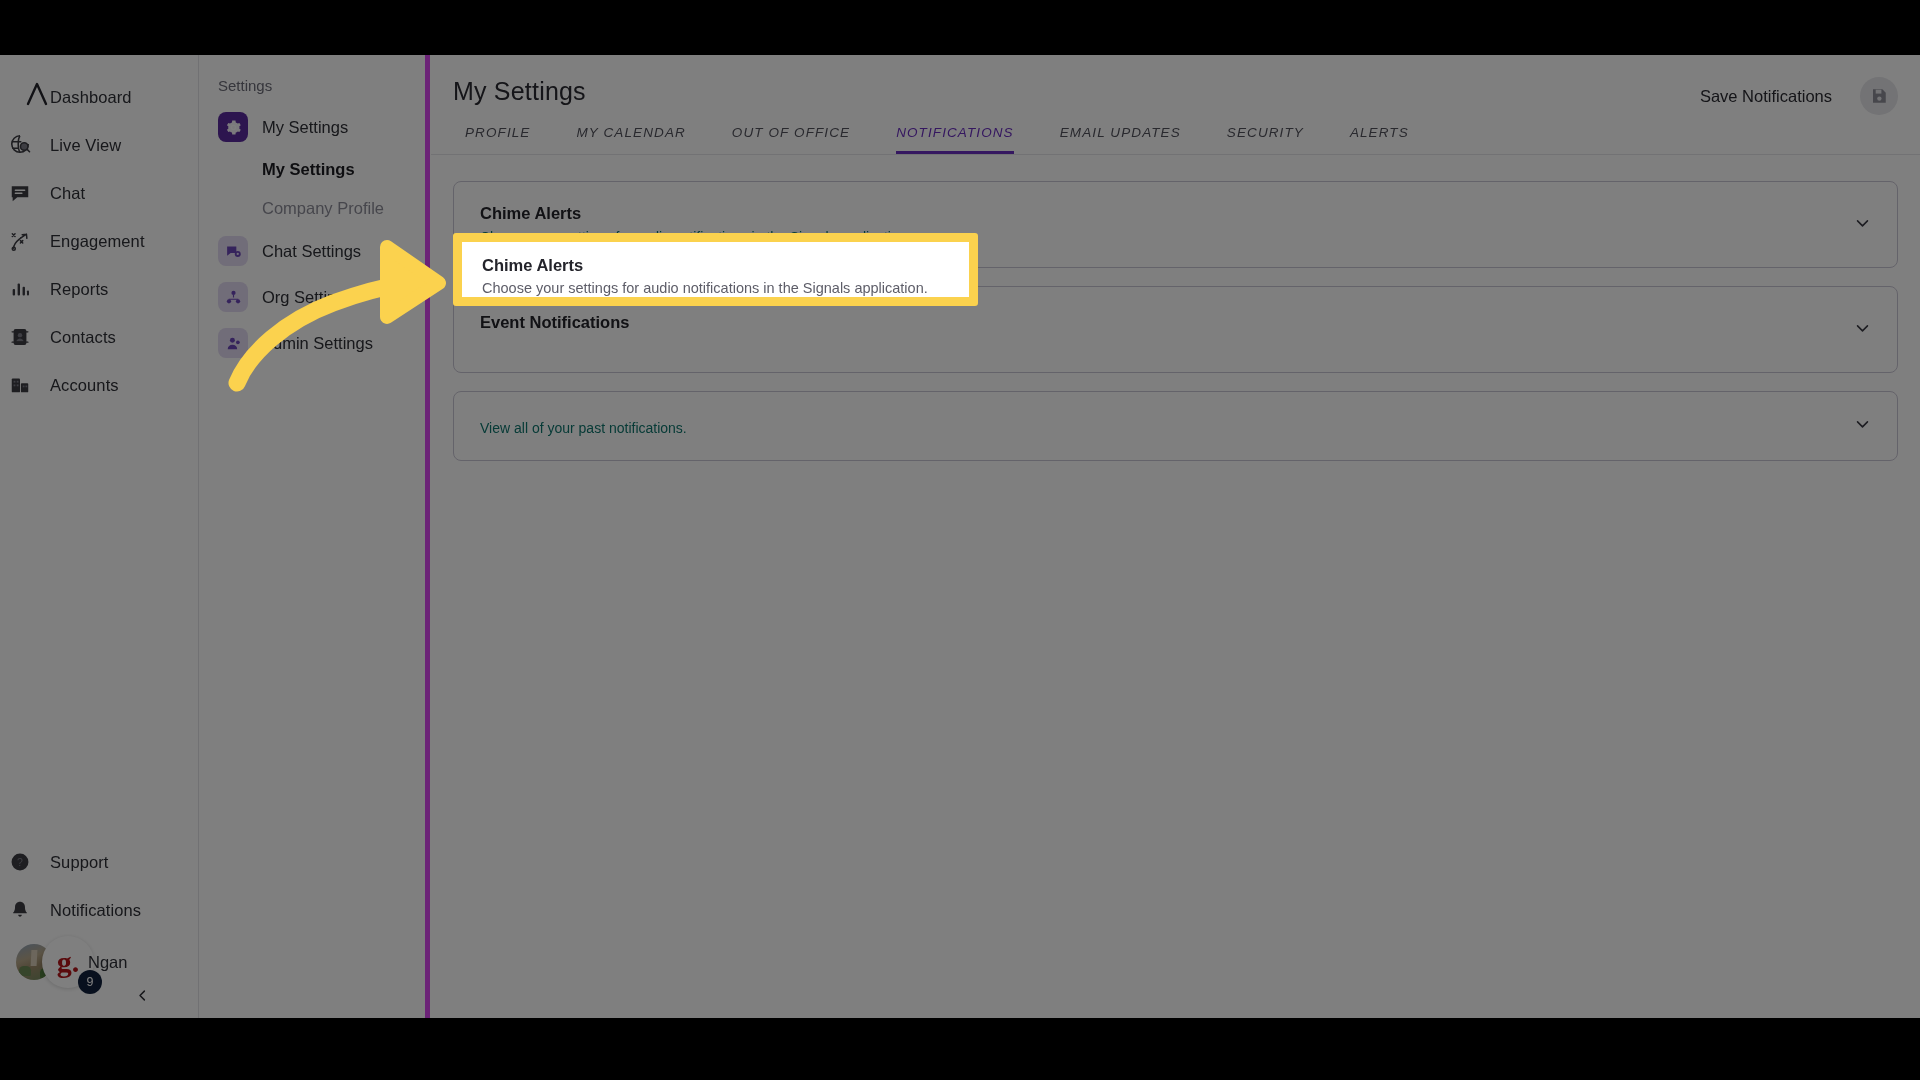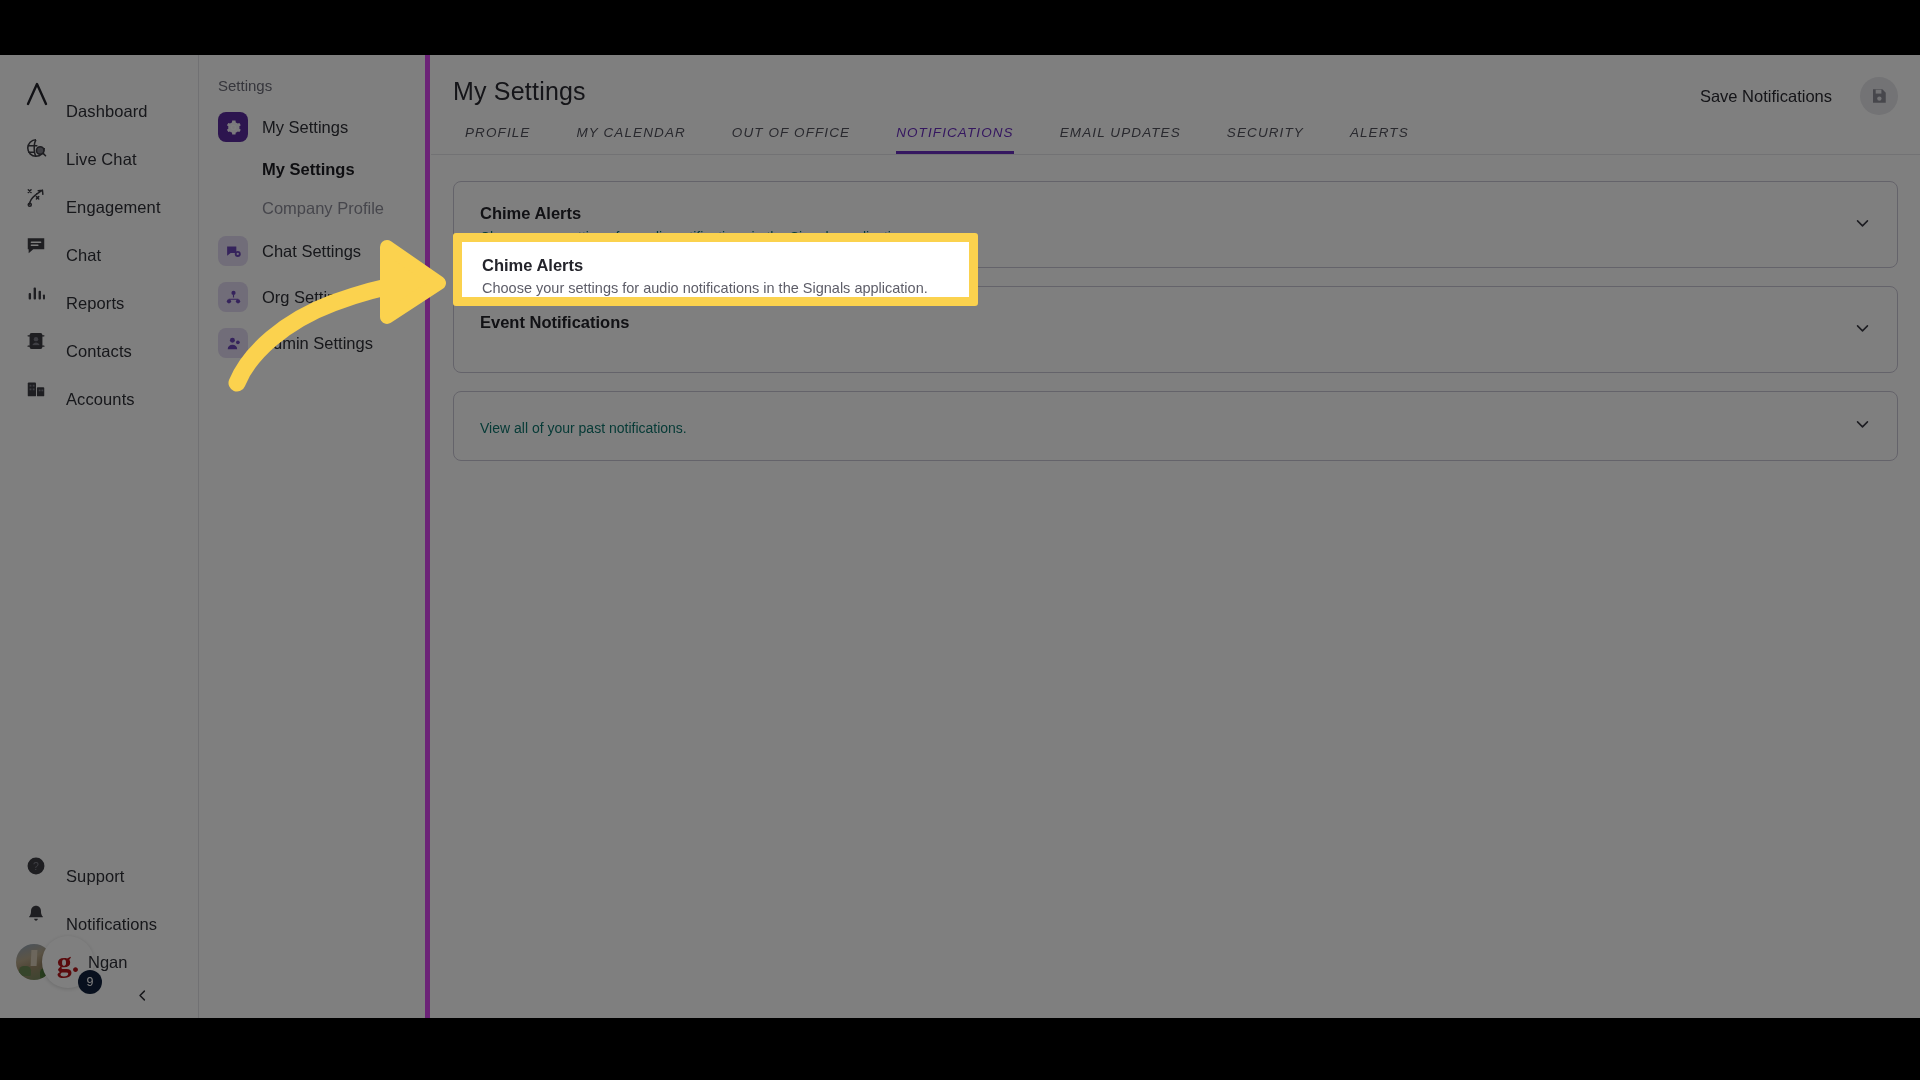--- a/index.html
+++ b/index.html
@@ -41,22 +41,22 @@
   }
   .rail-logo {
     position:absolute; left:18px; top:20px;
     width:38px; height:38px;
     display:flex; align-items:center; justify-content:center;
   }
   .rail-logo svg { display:block; }
 
   .rail-nav { position:absolute; left:0; top:18px; width:199px; }
   .rail-item {
-    display:flex; align-items:flex-end;
-    height:48px; padding-left:16px;
+    display:flex; align-items:center;
+    height:48px; 
     cursor:pointer;
   }
   .rail-ico {
     width:40px; min-width:40px; height:40px;
     display:flex; align-items:center; justify-content:center;
     color:#3c3c43;
   }
   .rail-ico svg { display:block; }
   .rail-label {
     margin-left:10px;
@@ -253,44 +253,44 @@
       <div class="rail-item">
         <span class="rail-ico">
           <svg width="22" height="22" viewBox="0 0 24 24" fill="none" stroke="currentColor" stroke-width="1.7">
             <path d="M21 11a9 9 0 1 1-9-9"></path>
             <path d="M3.5 8.5h10M3.5 15.5h7"></path>
             <path d="M12 2.2c-2.6 3-2.6 14.6 0 17.6"></path>
             <circle cx="16.6" cy="13.6" r="4.1" fill="#7d7d86" stroke="currentColor"></circle>
             <path d="M19.8 16.8 22.4 19.4" stroke-linecap="round"></path>
           </svg>
         </span>
-        <span class="rail-label">Live Chat</span>
+        <span class="rail-label">Live View</span>
+      </div>
+
+      <div class="rail-item">
+        <span class="rail-ico">
+          <svg width="22" height="22" viewBox="0 0 24 24">
+            <path d="M3 4.5h18v12H9l-5 4.5v-4.5H3z" fill="currentColor"></path>
+            <path d="M7 9h10M7 12.3h7" stroke="#fff" stroke-width="1.7" stroke-linecap="round"></path>
+          </svg>
+        </span>
+        <span class="rail-label">Chat</span>
       </div>
 
       <div class="rail-item">
         <span class="rail-ico">
           <svg width="22" height="22" viewBox="0 0 24 24" fill="none" stroke="currentColor" stroke-width="1.6">
             <path d="M5 20c0-6 4-8 8-11.5" stroke-linecap="round"></path>
             <path d="M19 4.5 13 8.5M19 4.5l-4.6.6M19 4.5l.5 4.6" stroke-linecap="round"></path>
             <circle cx="5.2" cy="20.4" r="1.7"></circle>
             <path d="M3.6 4 6.6 7M6.6 4 3.6 7" stroke-linecap="round"></path>
             <path d="M12.4 11.6 15 14.2M15 11.6l-2.6 2.6" stroke-linecap="round"></path>
           </svg>
         </span>
         <span class="rail-label">Engagement</span>
-      </div>
-
-      <div class="rail-item">
-        <span class="rail-ico">
-          <svg width="22" height="22" viewBox="0 0 24 24">
-            <path d="M3 4.5h18v12H9l-5 4.5v-4.5H3z" fill="currentColor"></path>
-            <path d="M7 9h10M7 12.3h7" stroke="#fff" stroke-width="1.7" stroke-linecap="round"></path>
-          </svg>
-        </span>
-        <span class="rail-label">Chat</span>
       </div>
 
       <div class="rail-item">
         <span class="rail-ico">
           <svg width="22" height="22" viewBox="0 0 24 24" fill="currentColor">
             <rect x="4" y="12" width="2.6" height="7" rx="1"></rect>
             <rect x="9.4" y="6" width="2.6" height="13" rx="1"></rect>
             <rect x="14.8" y="9.5" width="2.6" height="9.5" rx="1"></rect>
             <rect x="19.6" y="13.5" width="2.2" height="5.5" rx="1"></rect>
           </svg>

